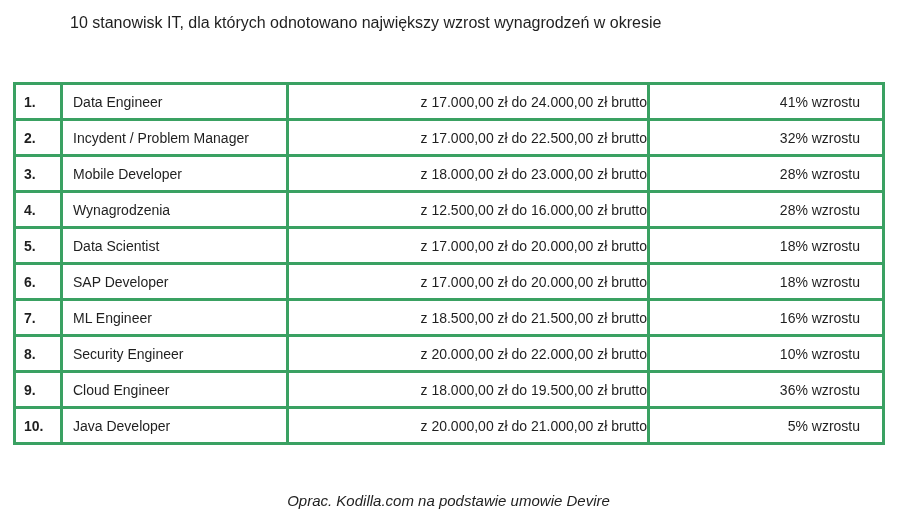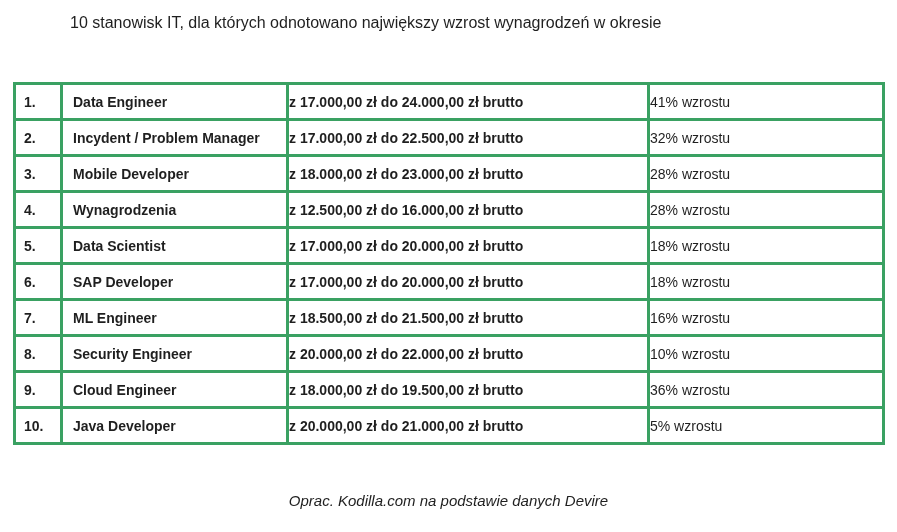--- a/index.html
+++ b/index.html
@@ -42,32 +42,32 @@
   }
   td.cell-rank {
     width: 47px;
     background: var(--num-col-bg);
     font-weight: bold;
     text-align: left;
     padding-left: 8px;
   }
   td.cell-position {
     width: 226px;
-    font-weight: bold;
+    font-weight: normal;
     text-align: left;
     padding-left: 10px;
   }
   td.cell-salary {
     width: 361px;
-    text-align: left;
-    font-weight: bold;
+    text-align: right;
   }
   td.cell-growth {
     width: 235px;
-    padding-right: 0;
+    text-align: right;
+    padding-right: 22px;
   }
   .source-caption {
     position: absolute;
     left: 0;
     top: 492px;
     width: 897px;
     text-align: center;
     font-style: italic;
     font-size: 15px;
     color: var(--text);
@@ -138,13 +138,13 @@
     </tr>
     <tr>
       <td class="cell-rank">10.</td>
       <td class="cell-position">Java Developer</td>
       <td class="cell-salary">z 20.000,00 zł do 21.000,00 zł brutto</td>
       <td class="cell-growth">5% wzrostu</td>
     </tr>
   </tbody>
 </table>
 
-<div class="source-caption">Oprac. Kodilla.com na podstawie danych Devire</div>
+<div class="source-caption">Oprac. Kodilla.com na podstawie umowie Devire</div>
 
 </body></html>

